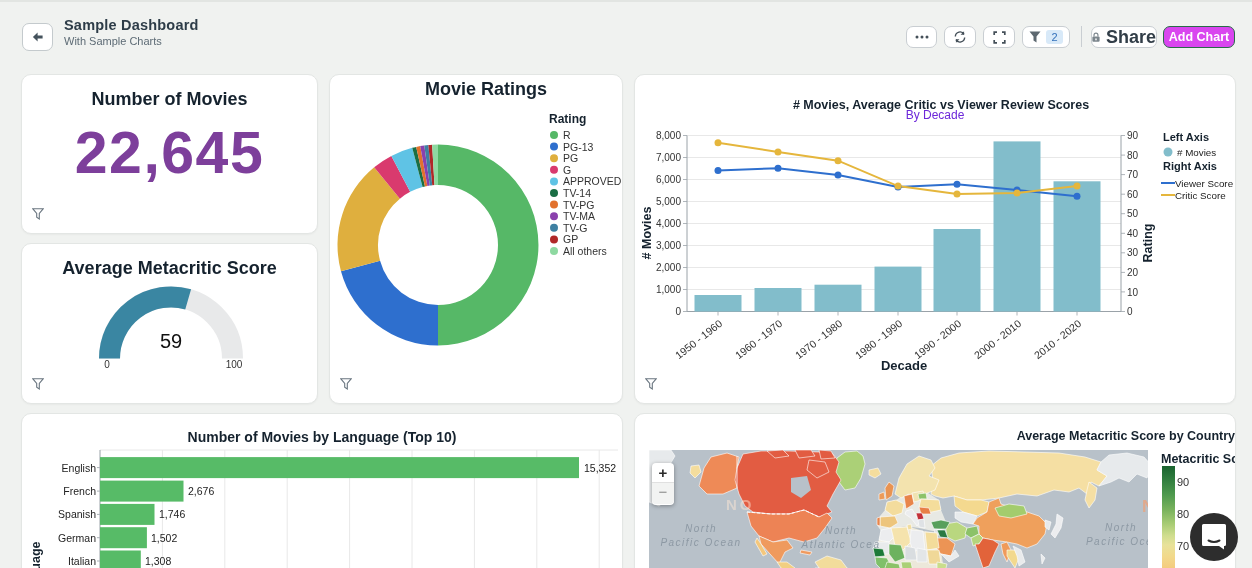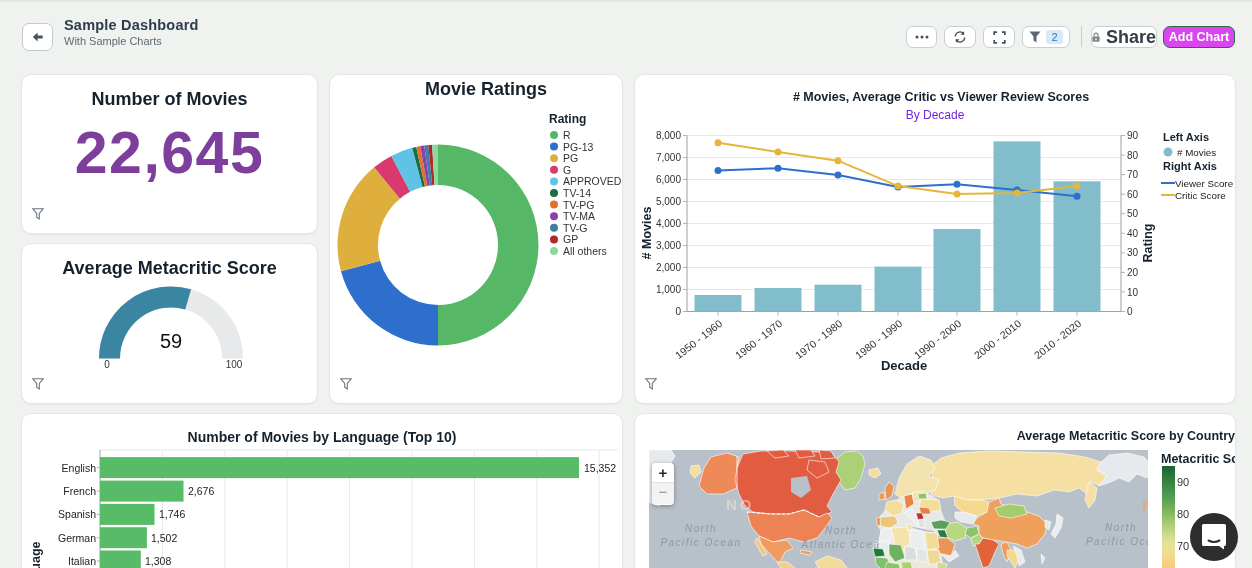--- a/index.html
+++ b/index.html
@@ -120,21 +120,21 @@
         <circle cx="224" cy="176" r="4" fill="#8ed9a1"></circle>
         <text x="233" y="180">All others</text>
       </g>
     </svg>
     <svg class="funnel" viewBox="0 0 12 12">
       <path d="M0.7 0.7 H11.3 L7.3 5.5 V11 L4.7 9.3 V5.5 Z" fill="none" stroke="#6a7680" stroke-width="1.1"></path>
     </svg>
   </div>
 
   <div class="card" style="left:634px;top:72px;width:602px;height:330px;">
-    <div class="ctitle" style="top:15px;font-size:12.5px;padding-left:12px;">#&nbsp;Movies, Average Critic vs Viewer Review Scores</div>
+    <div class="ctitle" style="top:23px;font-size:12.5px;padding-left:12px;">#&nbsp;Movies, Average Critic vs Viewer Review Scores</div>
     <div style="position:absolute;top:33px;width:100%;text-align:center;font-size:12px;color:#6d28d9;">By Decade</div>
     <svg style="position:absolute;left:0;top:0;" width="602" height="330" viewBox="0 0 602 330">
 
       <g stroke="#e8e8e8" stroke-width="1">
         <line x1="52" y1="60.5" x2="486" y2="60.5"></line>
         <line x1="52" y1="82.5" x2="486" y2="82.5"></line>
         <line x1="52" y1="104.5" x2="486" y2="104.5"></line>
         <line x1="52" y1="126.5" x2="486" y2="126.5"></line>
         <line x1="52" y1="148.5" x2="486" y2="148.5"></line>
         <line x1="52" y1="170.5" x2="486" y2="170.5"></line>

